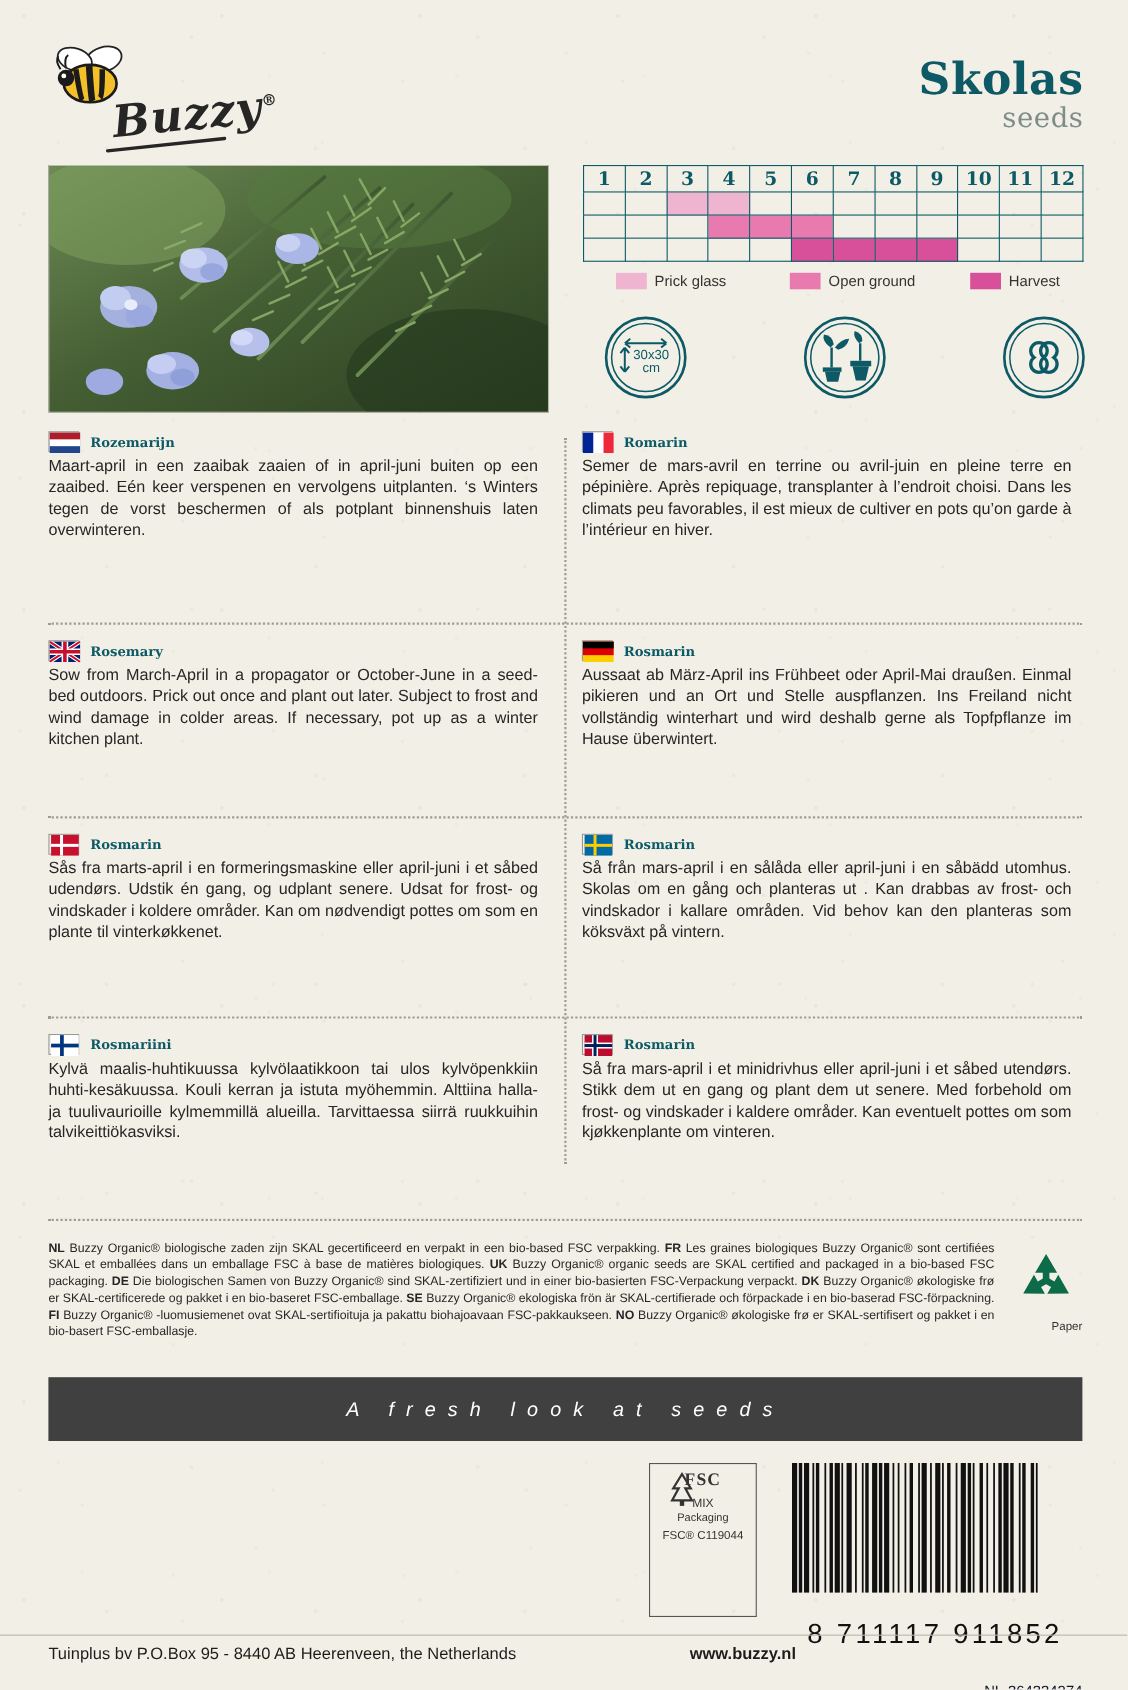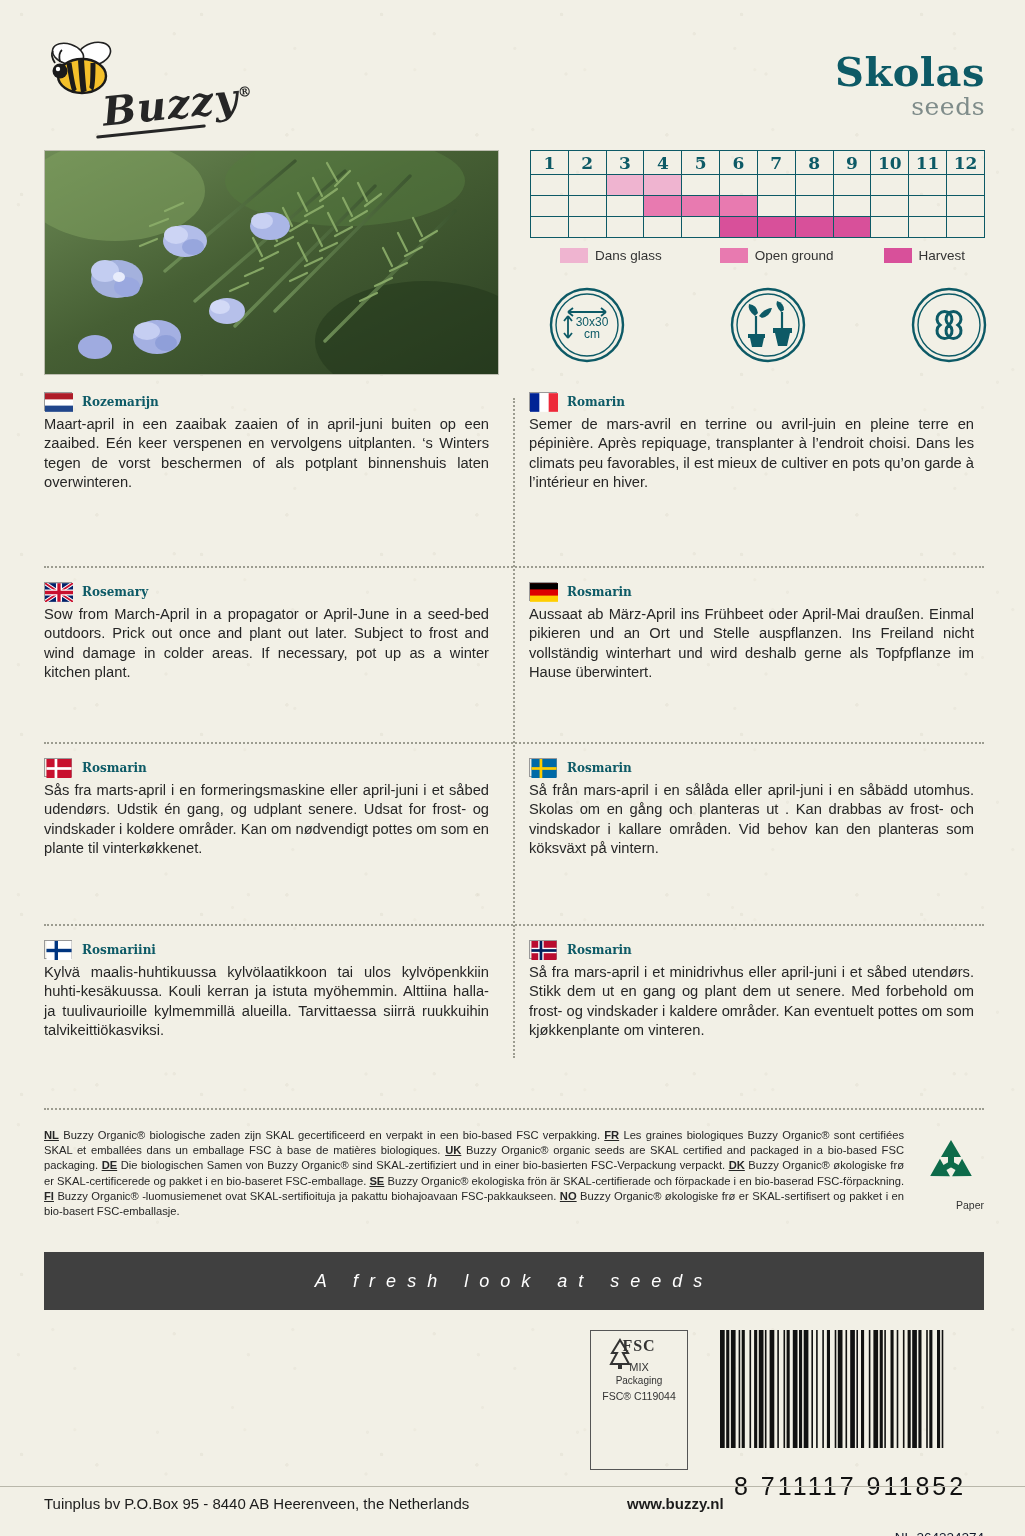--- a/index.html
+++ b/index.html
@@ -120,21 +120,21 @@
   .hd1{ top:566px; } .hd2{ top:742px; } .hd3{ top:924px; } .hd4{ top:1108px; }
 
   
   .cert{
     position:absolute; left:44px; top:1128px; width:940px; height:100px;
   }
   .cert-text{
     width:860px;
     font-size:11.2px; line-height:1.36; color:#262626; text-align:justify;
   }
-  .cert-text b{ font-weight:bold;text-decoration:underline; }
+  .cert-text b{ font-weight:bold; }
   .recycle{ position:absolute; right:0; top:6px; width:72px; text-align:right; }
   .recycle .lbl{ font-size:10.5px; color:#333; margin-top:1px; }
 
   
   .banner{
     position:absolute; left:44px; top:1252px; width:940px; height:58px;
     background:#404040; color:#ffffff;
     display:flex; align-items:center; justify-content:center;
     font-size:18px; letter-spacing:11px; font-family:"Liberation Sans", sans-serif;font-style:italic;
   }
@@ -356,21 +356,21 @@
             <td></td>
             <td></td>
             <td></td>
           </tr>
         </tbody>
     </table>
 
     <div class="legend">
       <div class="item i1">
         <span class="sw" id="lg0" style="background: rgb(239, 180, 208);"></span>
-        <span>Dans glass</span>
+        <span>Prick glass</span>
       </div>
       <div class="item i2">
         <span class="sw" id="lg1" style="background: rgb(232, 122, 176);"></span>
         <span>Open ground</span>
       </div>
       <div class="item i3">
         <span class="sw" id="lg2" style="background: rgb(216, 80, 154);"></span>
         <span>Harvest</span>
       </div>
     </div>
@@ -447,21 +447,21 @@
       <div class="head">
         <span class="flag" id="flag-uk"><svg width="28" height="19" viewBox="0 0 60 40">
               <rect width="60" height="40" fill="#012169"></rect>
               <path d="M0 0 L60 40 M60 0 L0 40" stroke="#fff" stroke-width="8"></path>
               <path d="M0 0 L60 40 M60 0 L0 40" stroke="#C8102E" stroke-width="4"></path>
               <path d="M30 0 V40 M0 20 H60" stroke="#fff" stroke-width="13"></path>
               <path d="M30 0 V40 M0 20 H60" stroke="#C8102E" stroke-width="7"></path>
             </svg></span>
         <span class="name">Rosemary</span>
       </div>
-      <div class="body">Sow from March-April in a propagator or April-June in a seed-bed outdoors. Prick out once and plant out later. Subject to frost and wind damage in colder areas. If necessary, pot up as a winter kitchen plant.</div>
+      <div class="body">Sow from March-April in a propagator or October-June in a seed-bed outdoors. Prick out once and plant out later. Subject to frost and wind damage in colder areas. If necessary, pot up as a winter kitchen plant.</div>
     </div>
 
     <div class="lang col-r r2">
       <div class="head">
         <span class="flag" id="flag-de"><svg width="28" height="19" viewBox="0 0 3 2">
               <rect width="3" height="2" fill="#FFCE00"></rect>
               <rect width="3" height="1.333" fill="#DD0000"></rect>
               <rect width="3" height="0.667" fill="#000"></rect>
             </svg></span>
         <span class="name">Rosmarin</span>

